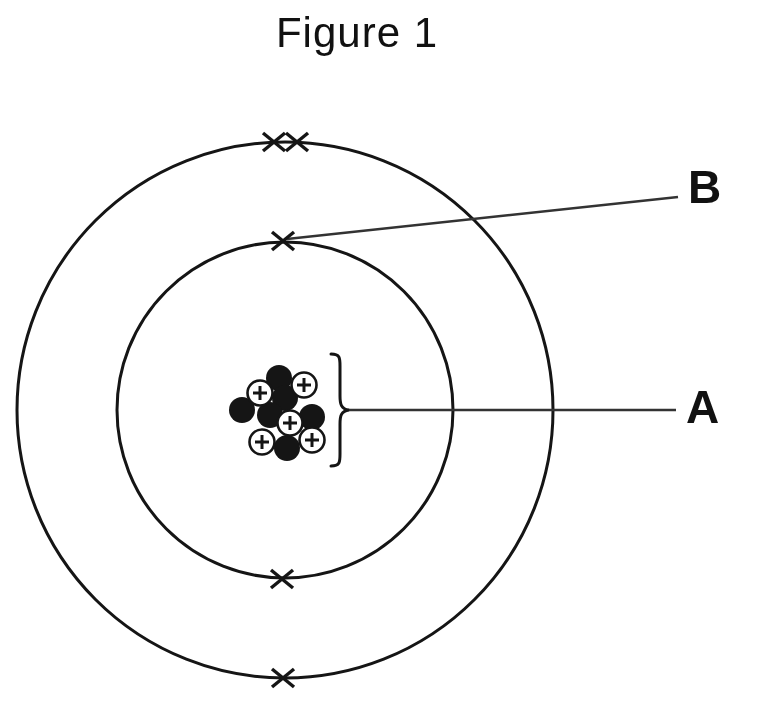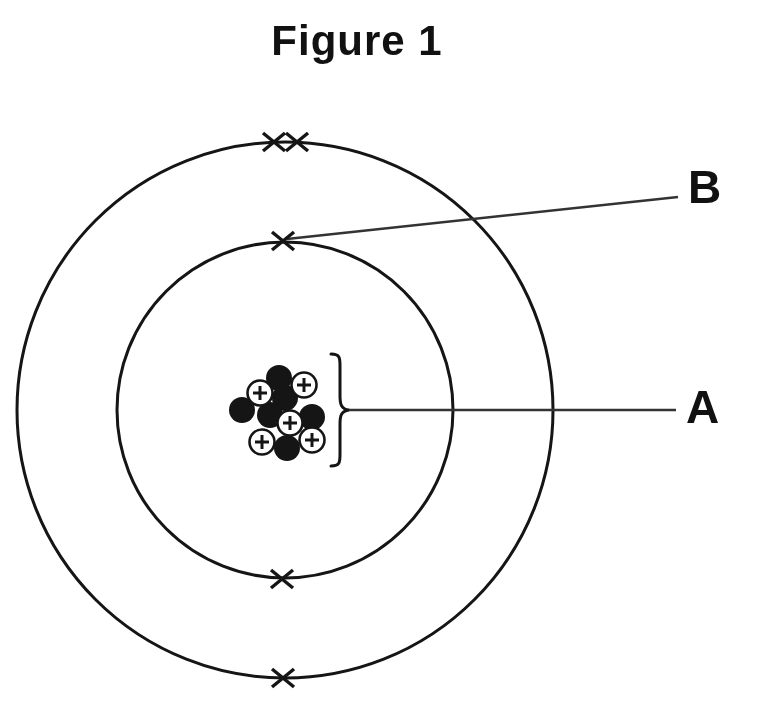--- a/index.html
+++ b/index.html
@@ -7,24 +7,24 @@
     width: 771px; height: 721px;
     background: #ffffff;
     position: relative;
     overflow: hidden;
     font-family: "Liberation Sans", sans-serif;
   }
   .canvas { position: absolute; inset: 0; }
   #atom-svg { position: absolute; left: 0; top: 0; }
   .figure-title {
     position: absolute;
-    left: 357px; top: 20px;
+    left: 357px; top: 12px;
     transform: translateX(-50%);
     font-size: 42px;
-    font-weight: bold;
+    font-weight: normal;
     letter-spacing: 1px;
     color: #111111;
     white-space: nowrap;
     line-height: 1;
   }
   .part-label {
     position: absolute;
     font-size: 46px;
     font-weight: bold;
     color: #111111;

